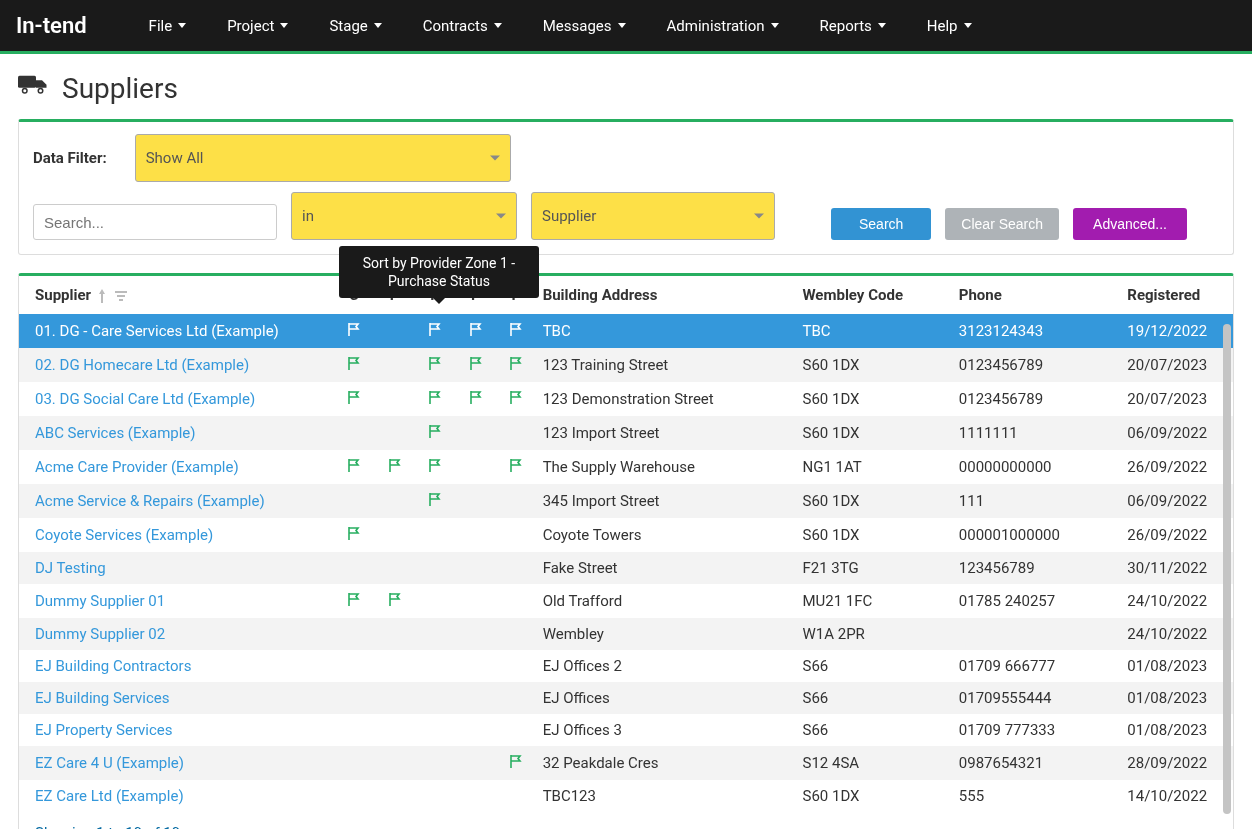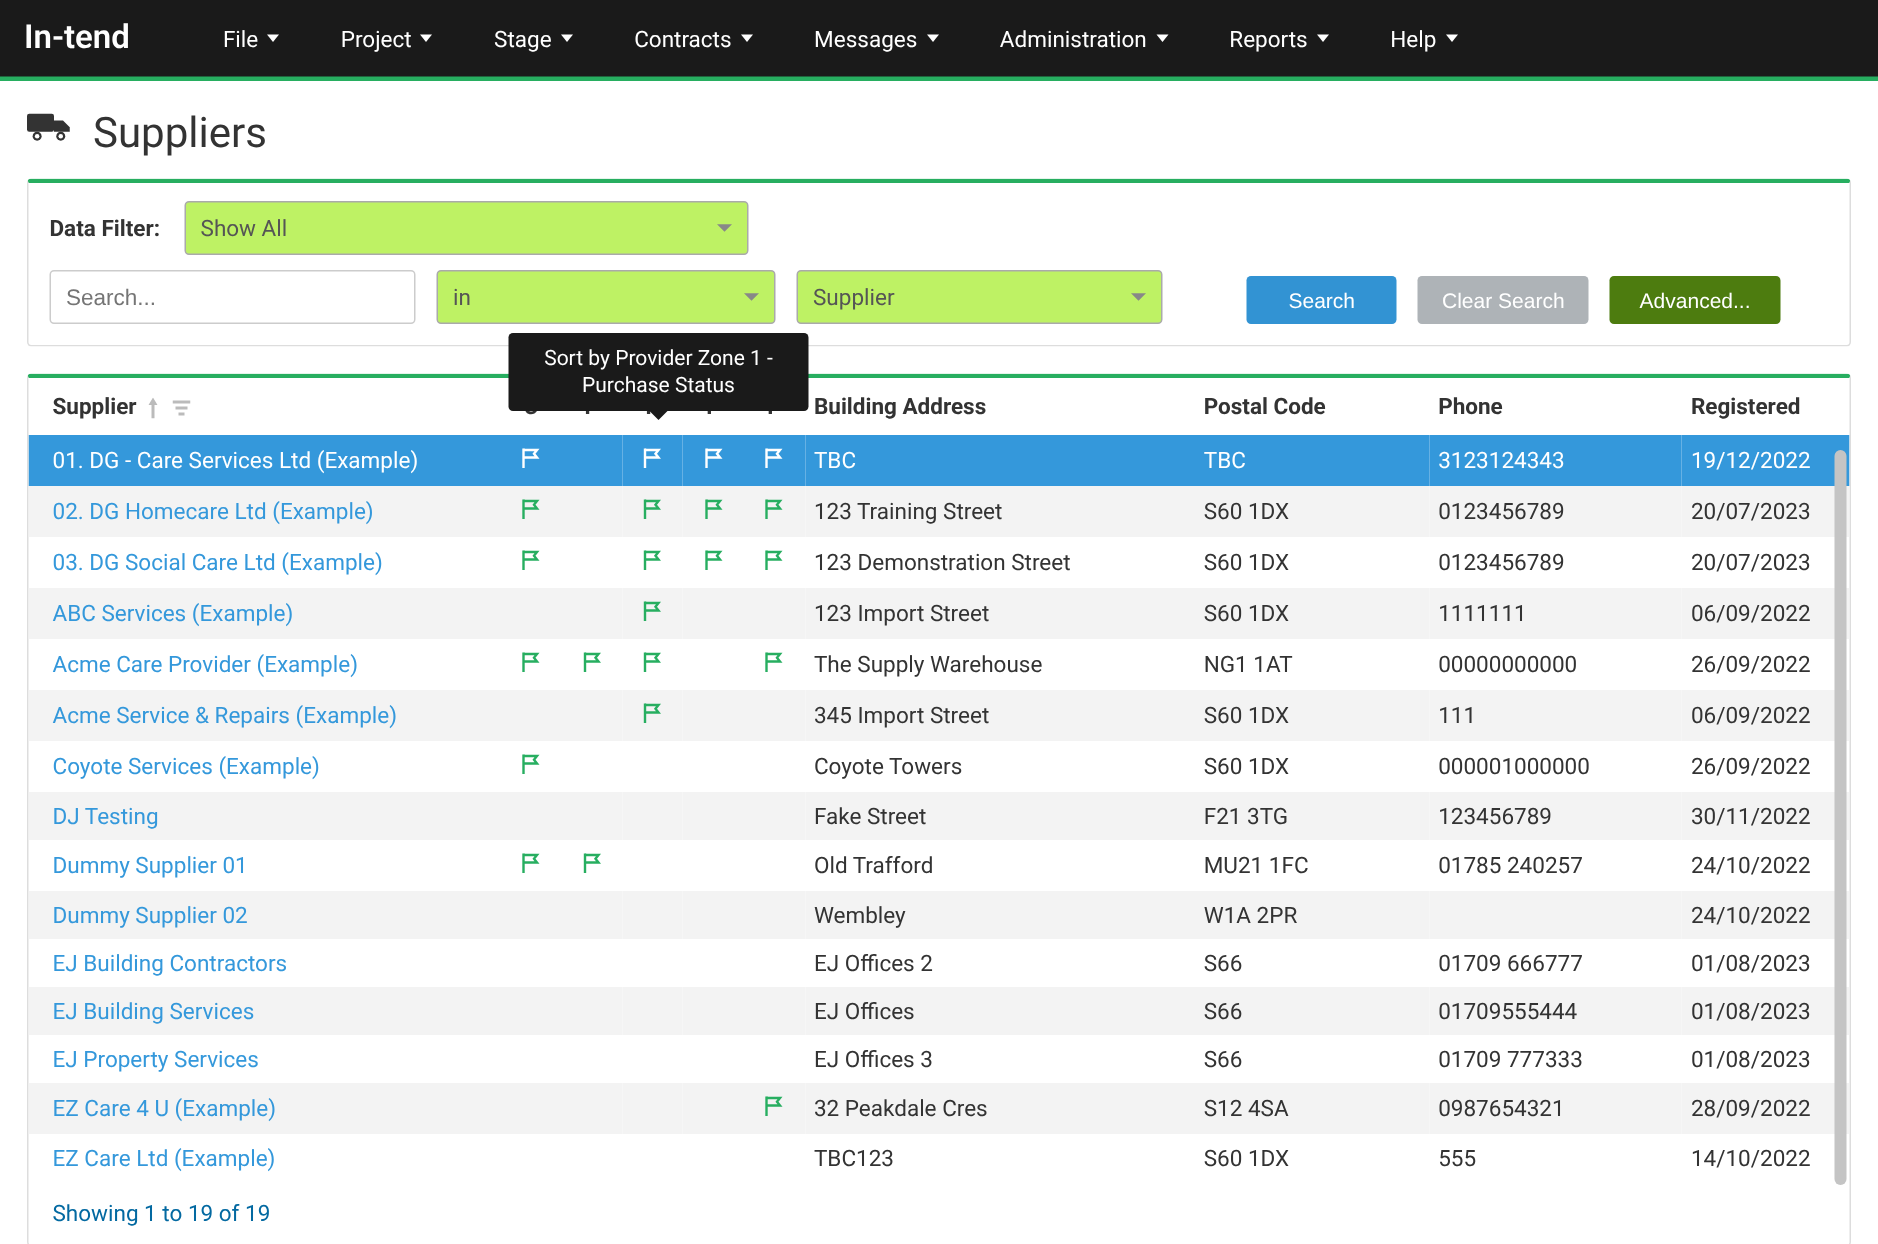--- a/index.html
+++ b/index.html
@@ -11,32 +11,32 @@
 .caret-down { display: inline-block; width: 0; height: 0; border-left: 4px solid transparent; border-right: 4px solid transparent; border-top: 5px solid #fff; margin-left: 2px; }
 
 .page-wrap { padding: 18px 18px; }
 .page-header { display: flex; align-items: flex-start; gap: 14px; margin-bottom: 14px; }
 .page-title { font-size: 28px; font-weight: 400; color: #333; }
 
 .truck-icon { width: 30px; height: 24px; }
 
 .panel { border: 1px solid #ddd; border-top: 3px solid #27ae60; border-radius: 3px; margin-bottom: 18px; }
 .filter-panel { padding: 12px 14px 14px; }
-.filter-row1 { display: flex; align-items: center; gap: 12px; margin-bottom: 10px; text-align: right; }
+.filter-row1 { display: flex; align-items: center; gap: 24px; margin-bottom: 10px; text-align: right; }
 .filter-label { font-weight: 700; font-size: 15px; color: #333; margin-right: 4px; }
 .filter-row2 { display: flex; align-items: flex-end; gap: 14px; }
 
 .txt-input { height: 36px; border: 1px solid #ccc; border-radius: 3px; padding: 0 10px; font-size: 15px; background: #fff; color: #555; }
-.sel { height: 36px; border: 1px solid #aaa; border-radius: 3px; padding: 0 28px 0 10px; font-size: 15px; background: #bef264; color: #555; position: relative; display: flex; align-items: center; cursor: pointer; }
+.sel { height: 48px; border: 1px solid #aaa; border-radius: 3px; padding: 0 28px 0 10px; font-size: 15px; background: #fde047; color: #555; position: relative; display: flex; align-items: center; cursor: pointer; }
 .sel .tri { position: absolute; right: 10px; top: 50%; transform: translateY(-50%); width: 0; height: 0; border-left: 5px solid transparent; border-right: 5px solid transparent; border-top: 5px solid #888; }
 
 .btn { height: 32px; border: none; border-radius: 3px; padding: 0 28px; font-size: 14px; color: #fff; cursor: pointer; }
 .btn-search { background: #3293d3; }
 .btn-clear { background: #aeb3b7; }
-.btn-adv { background: #4d7c0f; }
+.btn-adv { background: #a21caf; }
 
 .table-panel { padding: 0; position: relative; }
 .table-wrap { overflow: hidden; position: relative; }
 table { width: 100%; border-collapse: collapse; font-size: 15px; }
 thead th { text-align: left; font-weight: 700; padding: 10px 6px; white-space: nowrap; color: #333; }
 thead th.center { text-align: center; }
 tbody td { padding: 7px 6px; border-bottom: 0; color: #333; white-space: nowrap; }
 tbody tr:nth-child(even) { background: #f3f3f3; }
 tbody tr.selected { background: #3498db; color: #fff; }
 tbody tr.selected td { color: #fff; }
@@ -167,21 +167,21 @@
             <th class="center col-flag">P</th>
             <th class="center col-flag" style="position:relative">
               <svg width="10" height="6" viewBox="0 0 10 6" style="position:absolute;top:-3px;left:50%;transform:translateX(-50%)">
                   <path d="M0 0 L10 0 L5 6 Z" fill="#333"></path>
                 </svg>
               <span>P</span>
             </th>
             <th class="center col-flag">P</th>
             <th class="center col-flag">P</th>
             <th class="col-addr">Building Address</th>
-            <th class="col-postal">Postal Code</th>
+            <th class="col-postal">Wembley Code</th>
             <th class="col-phone">Phone</th>
             <th class="col-reg">Registered</th>
           </tr>
         </thead>
         <tbody id="tbody">
             <tr class="selected">
               <td class="col-supplier"><span class="supplier-link">01. DG - Care Services Ltd (Example)</span></td>
               <td class="flag-cell col-flag"><svg class="flag-svg flag-white" viewBox="0 0 16 16" fill="none" stroke-width="1.6">
                   <path d="M3 2 v13"></path>
                   <path d="M3 3 h9 l-2 2.5 l2 2.5 h-9"></path>

